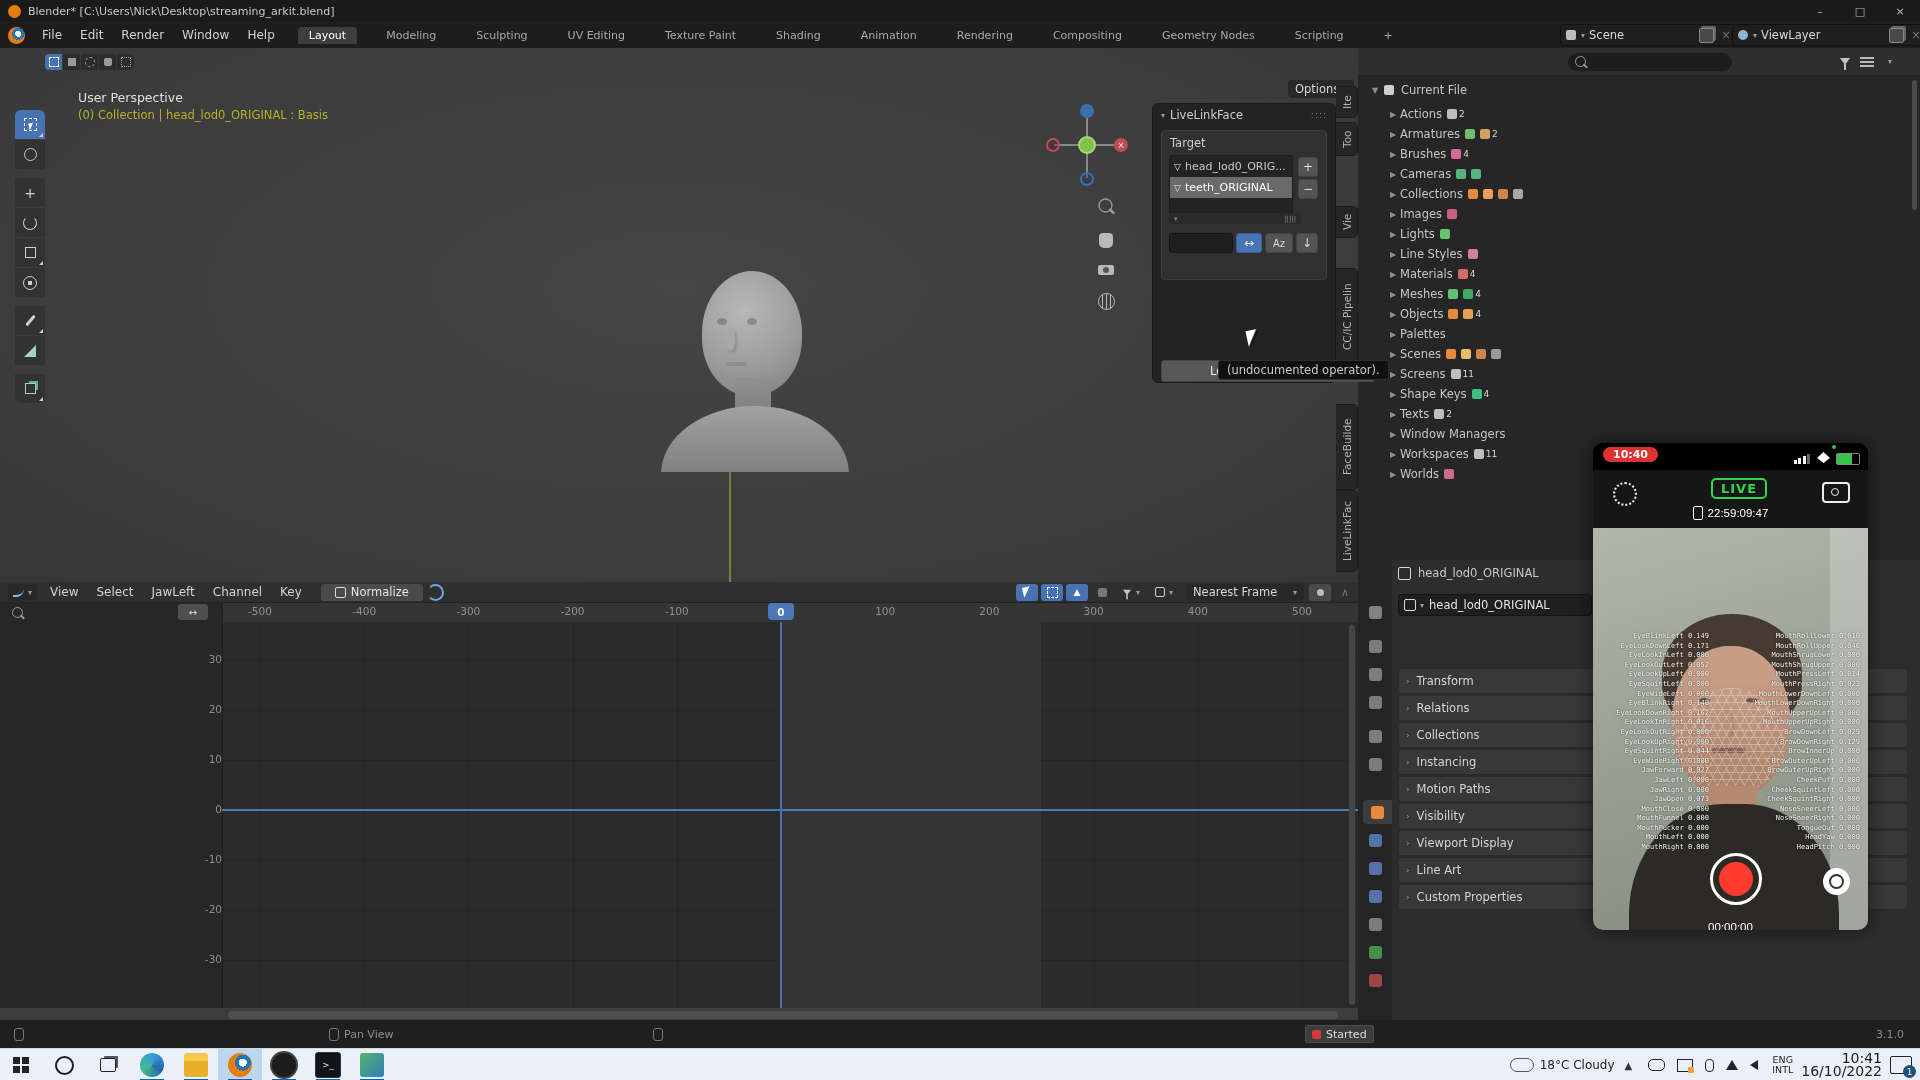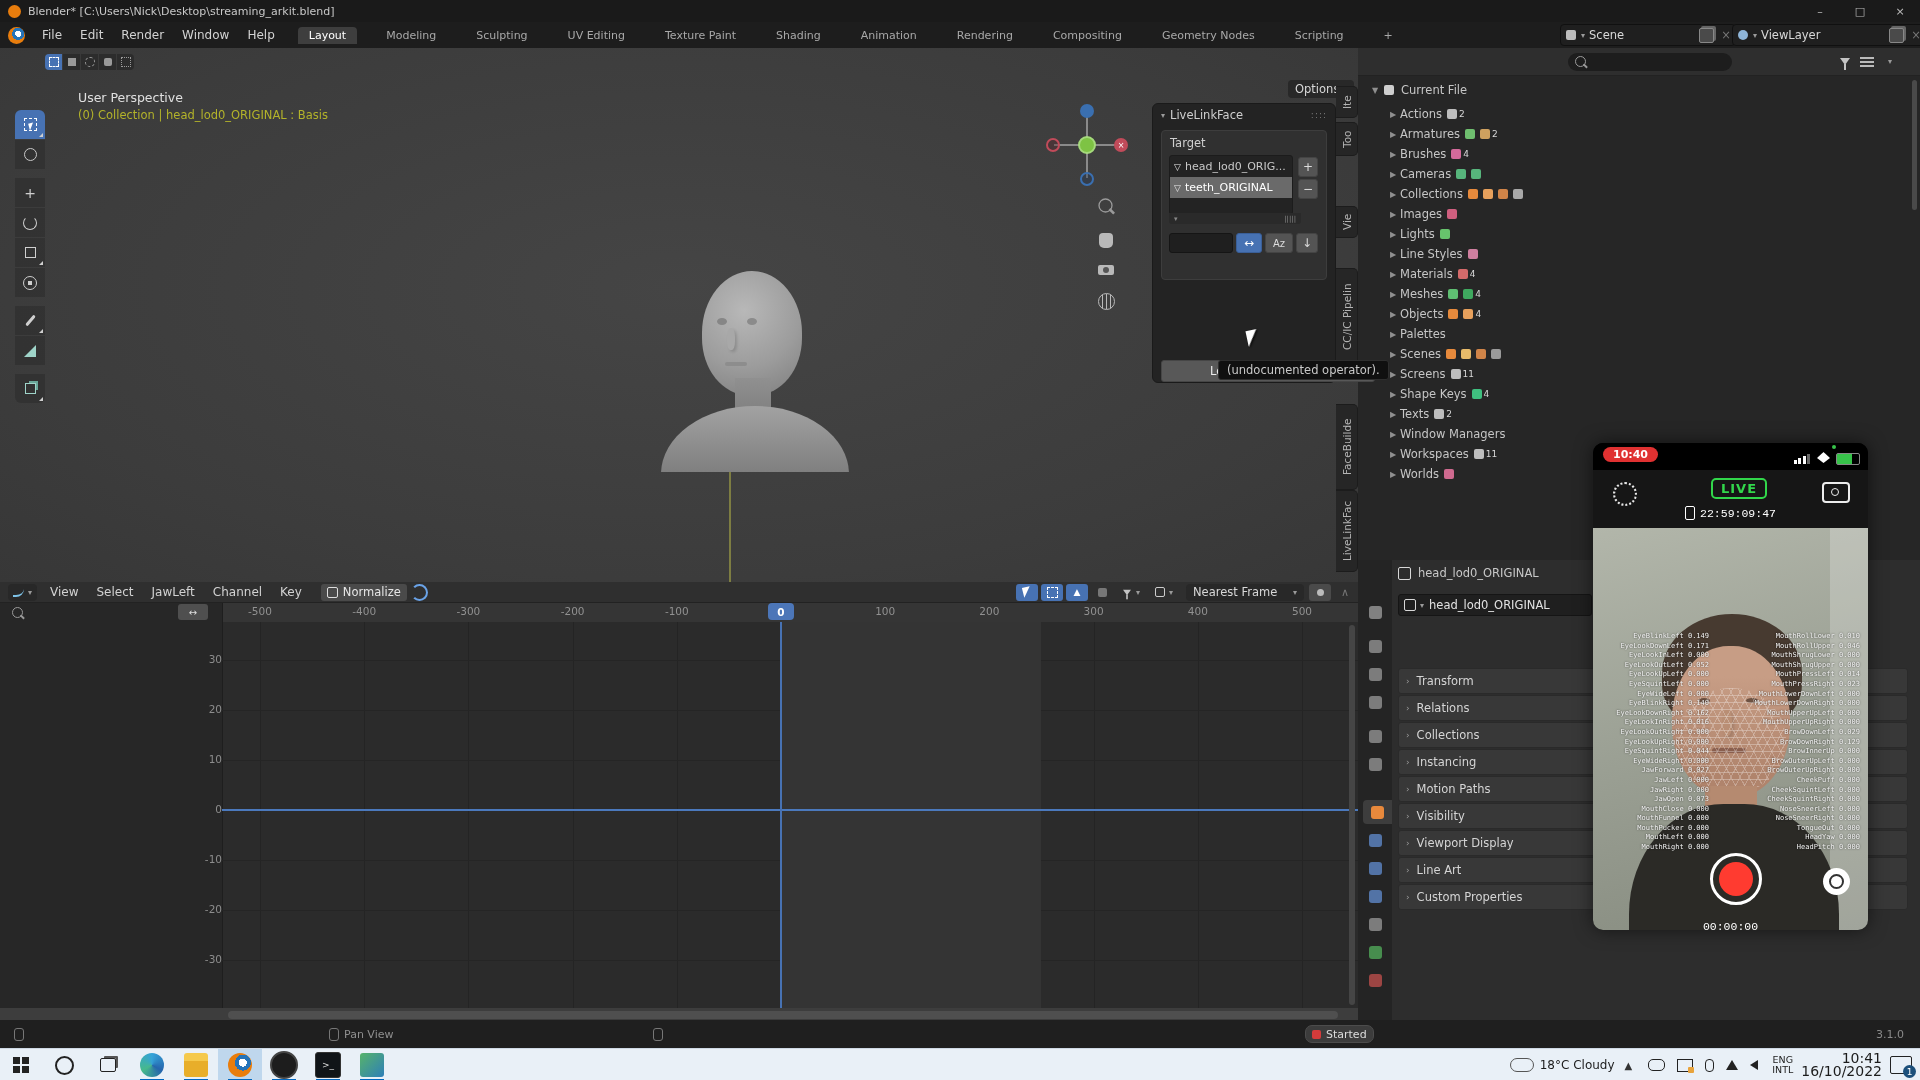--- a/index.html
+++ b/index.html
@@ -1,21 +1,21 @@
 <!DOCTYPE html>
 <html><head>
 <meta charset="utf-8">
 <style>
   html,body{margin:0;padding:0;background:#111;}
   .screen{position:relative;width:1920px;height:1080px;overflow:hidden;
     font-family:"DejaVu Sans","Liberation Sans",sans-serif;background:#3d3d3d;
     -webkit-font-smoothing:antialiased;}
   .abs{position:absolute;}
   .row{display:flex;align-items:center;}
-  .mono{font-family:Liberation Mono, monospace;}
+  .mono{font-family:Liberation Sans, sans-serif;}
 
   
   .titlebar{left:0;top:0;width:1920px;height:22px;background:#1a1a1a;color:#c8c8c8;font-size:11px;}
   .menubar{left:0;top:22px;width:1920px;height:26px;background:#1d1d1d;}
   .menu-item{padding:0 9px;font-size:12px;color:#d2d2d2;cursor:default;}
   .tab{padding:2px 11px;font-size:11px;color:#a8a8a8;border-radius:4px 4px 0 0;margin-right:18px;}
   .tab.active{background:#3e3e3e;color:#fff;}
   .idsel{height:20px;background:#1f1f1f;border:1px solid #101010;border-radius:4px;display:flex;align-items:center;padding:0 4px;color:#d8d8d8;font-size:11.5px;}
   .winbtn{width:40px;height:22px;display:flex;align-items:center;justify-content:center;color:#bbb;font-size:11px;}
 
@@ -583,21 +583,21 @@
       <div style="width:11px;height:8px;border-bottom:2px solid #7ec3e8;border-radius:0 0 8px 0;"></div>
         <span class="caret">▾</span>
     </div>
     <div id="graph-menus" class="row" style="margin-left:4px;">
         <span class="menu-item">View</span>
         <span class="menu-item">Select</span>
         <span class="menu-item">JawLeft</span>
         <span class="menu-item">Channel</span>
         <span class="menu-item">Key</span>
       </div>
-    <div class="row" style="margin-left:10px;background:#4a4a4a;border-radius:3px;height:17px;padding:0 6px;color:#e6e6e6;font-size:11.5px;gap:5px;">
+    <div class="row" style="margin-left:10px;background:#4a4a4a;border-radius:3px;height:17px;padding:0 14px;color:#e6e6e6;font-size:11.5px;gap:5px;">
       <div style="width:9px;height:9px;border:1px solid #ddd;border-radius:2px;"></div>
       <span>Normalize</span>
     </div>
     <div style="margin-left:4px;width:13px;height:13px;border:2px solid #6aa3e8;border-radius:50%;border-left-color:transparent;"></div>
 
     <div class="row" style="position:absolute;left:1016px;gap:1px;">
       <div class="hchip on" style="height:17px;">
           <div style="width:0;height:0;border-left:8px solid #fff;border-bottom:10px solid transparent;transform:rotate(-14deg);"></div>
         </div>
       <div class="hchip on" style="height:17px;">
@@ -679,21 +679,21 @@
   <div class="abs" style="left:768px;top:603px;width:26px;height:17px;background:#4c76b8;border-radius:4px;color:#fff;font-size:10.5px;font-weight:bold;display:flex;align-items:center;justify-content:center;z-index:6;">0</div>
 
   <div class="abs" style="left:228px;top:1011px;width:1110px;height:8px;background:#4f4f4f;border-radius:4px;"></div>
   <div class="abs" style="left:1349px;top:625px;width:6px;height:380px;background:#454545;border-radius:3px;"></div>
 
   <div class="abs statusbar">
     <div class="mouseico" style="margin-left:14px;"></div>
     <div class="mouseico" style="margin-left:300px;"></div>
     <span>Pan View</span>
     <div class="mouseico" style="margin-left:260px;"></div>
-    <div class="row" style="position:absolute;left:1305px;height:16px;background:#3c3c3c;border:1px solid #4c4c4c;border-radius:7px;padding:0 6px;gap:5px;">
+    <div class="row" style="position:absolute;left:1305px;height:16px;background:#3c3c3c;border:1px solid #4c4c4c;border-radius:2px;padding:0 6px;gap:5px;">
       <div style="width:9px;height:9px;background:#d33b3b;border-radius:2px;"></div>
       <span style="color:#ddd;">Started</span>
     </div>
     <span style="position:absolute;left:1876px;color:#8a8a8a;">3.1.0</span>
   </div>
 
   <div class="abs phone">
 
     <div style="height:27px;background:#000;position:relative;">
       <div style="position:absolute;left:10px;top:4px;background:#e03131;border-radius:10px;color:#fff;font-size:11px;font-weight:bold;padding:1px 10px;">10:40</div>

